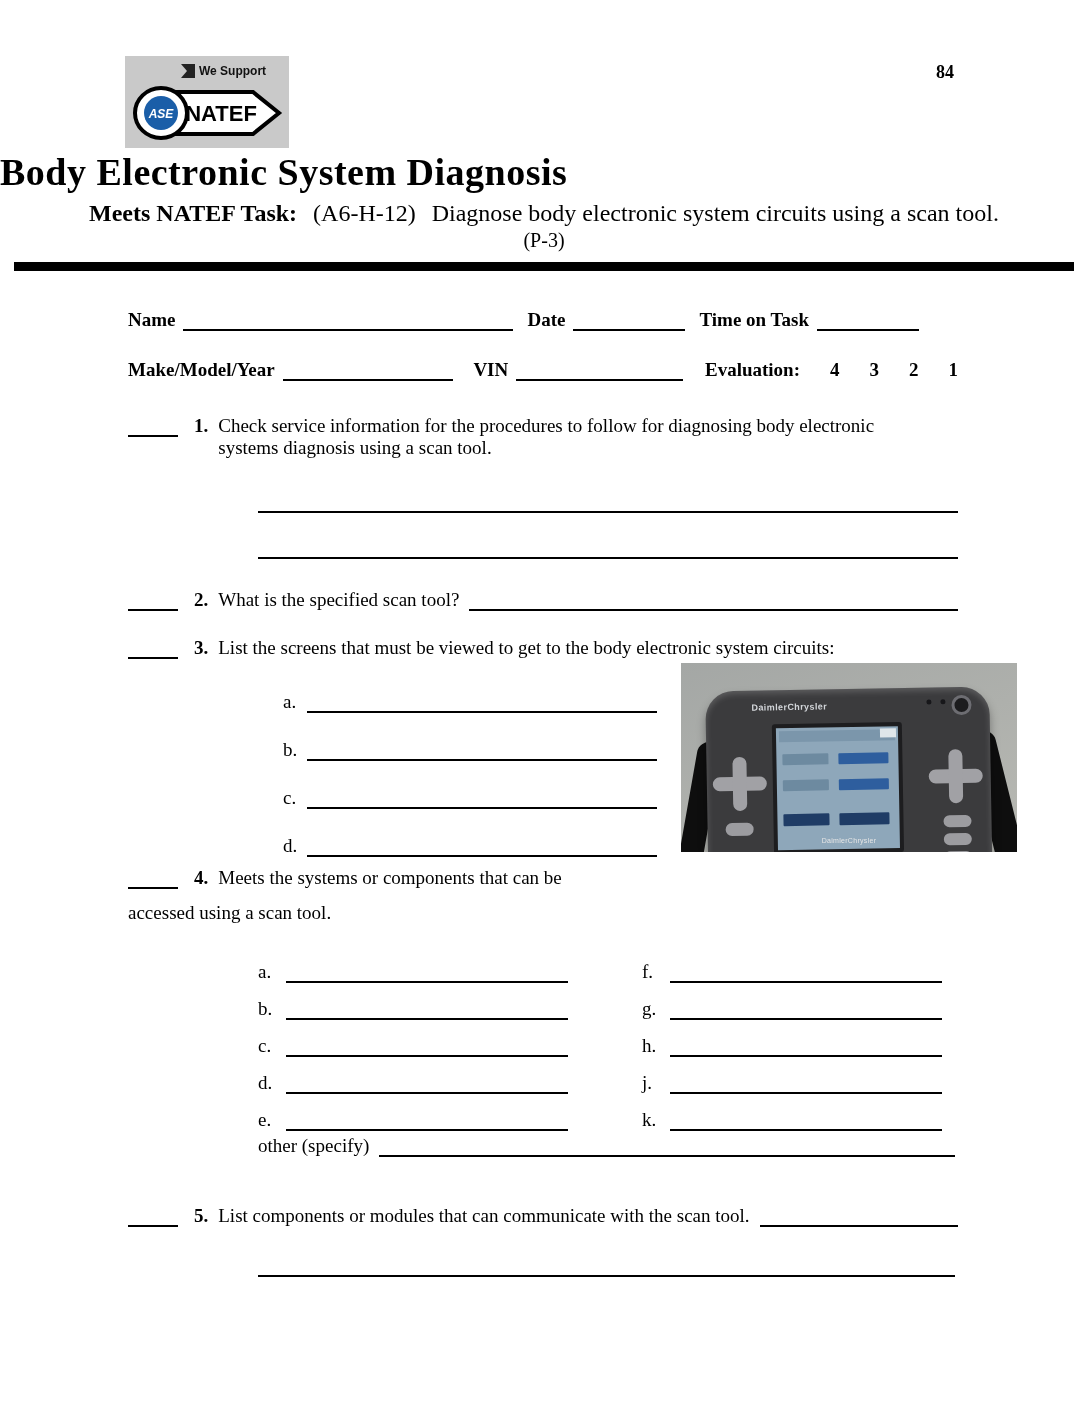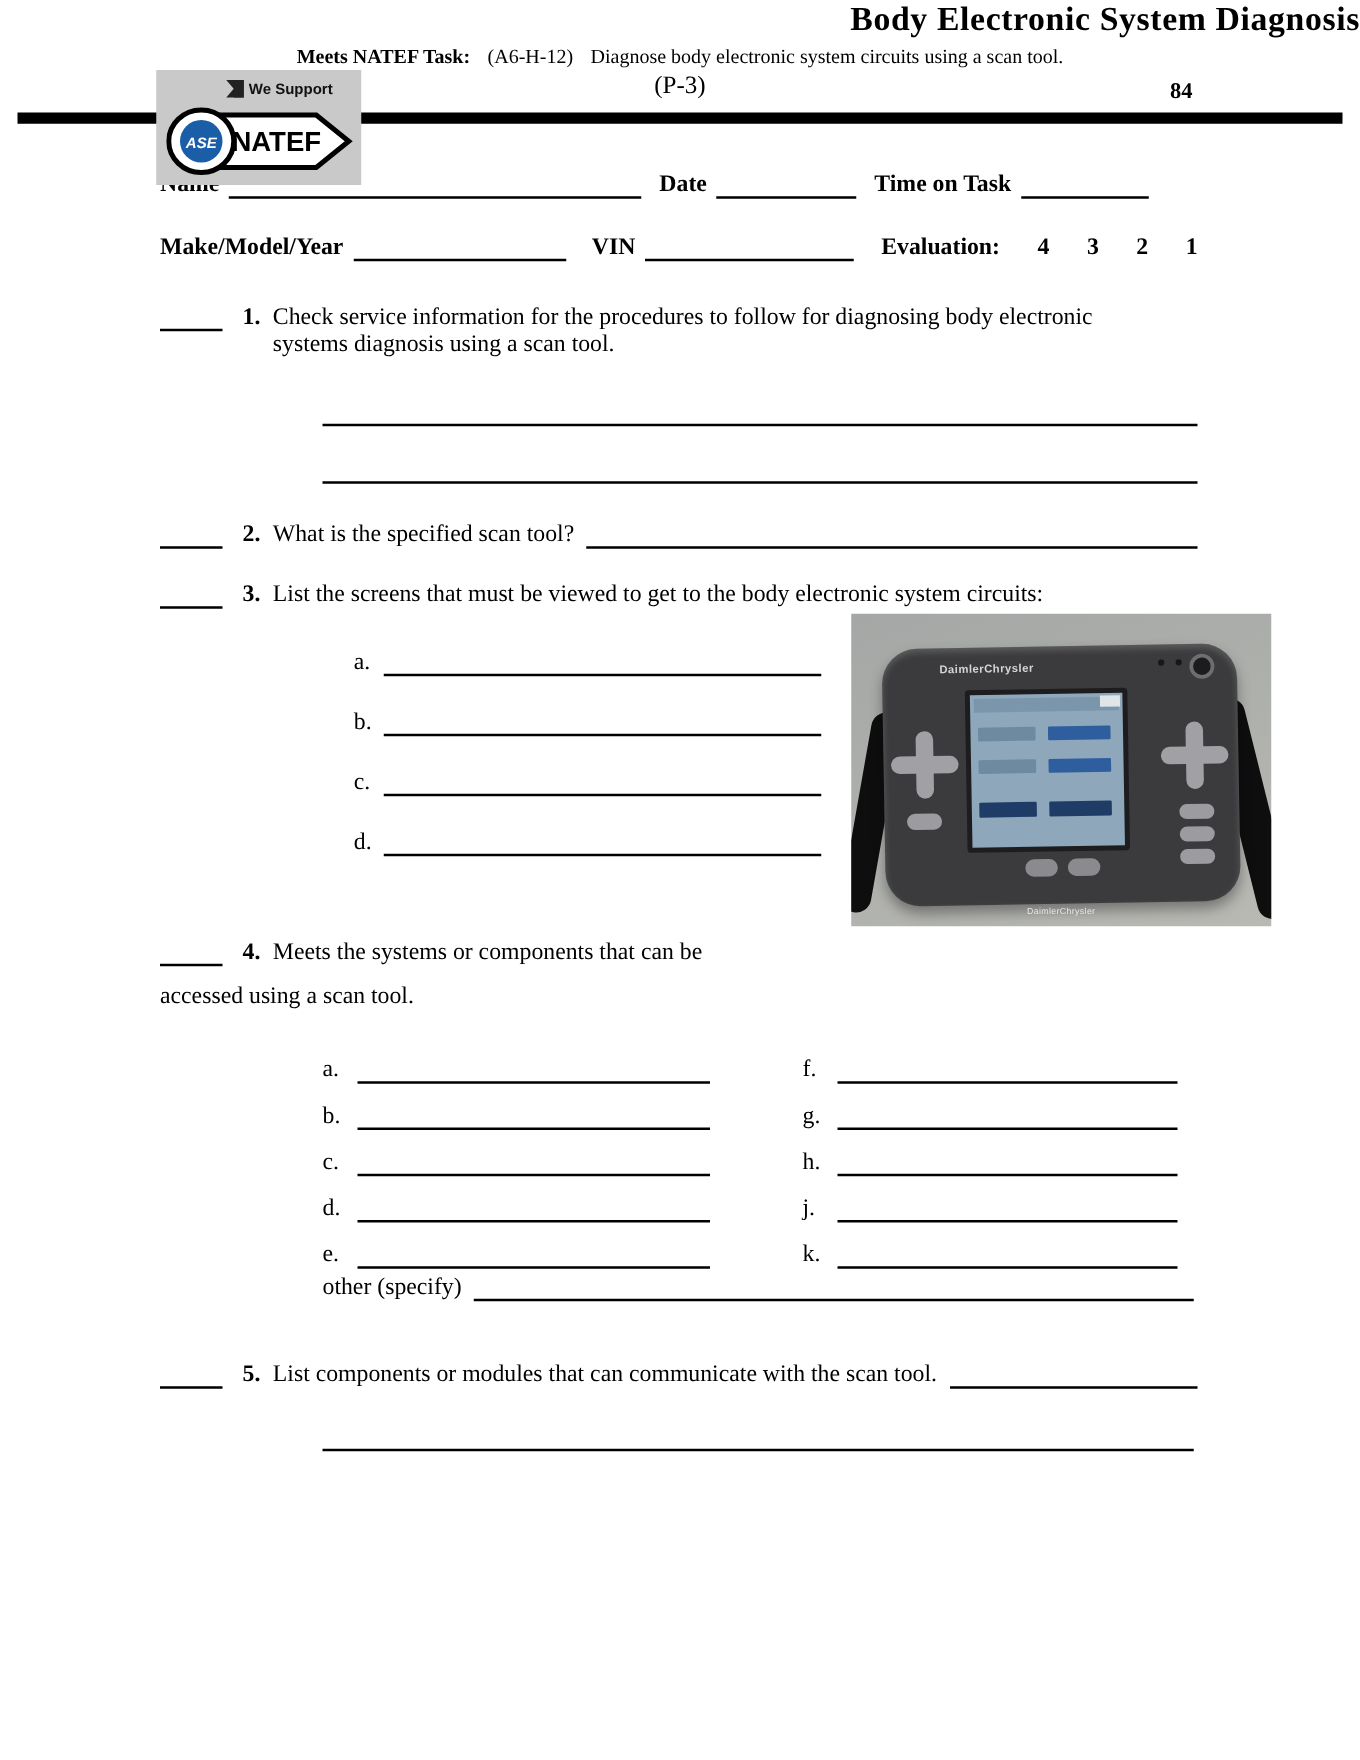--- a/index.html
+++ b/index.html
@@ -14,22 +14,22 @@
   
   .logo-box{position:absolute;left:125px;top:56px;width:164px;height:92px;background:#c9c9c9;}
   .logo-tagline{position:absolute;left:74px;top:8px;font-family:"Liberation Sans",sans-serif;
     font-size:12px;font-weight:bold;color:#111;}
   .logo-flag{position:absolute;left:56px;top:8px;width:0;height:0;
     border-top:7px solid #222;border-bottom:7px solid #222;border-left:6px solid transparent;
     border-right:8px solid #222;}
   .logo-key{position:absolute;left:8px;top:26px;}
 
   
-  .title{margin:0;text-align:right;font-size:27px;font-weight:bold;letter-spacing:.5px;}
-  .subtitle{text-align:center;margin-top:6px;font-size:16px;}
+  .title{margin:0;padding-top:150px;text-align:left;font-size:38px;font-weight:bold;letter-spacing:.5px;}
+  .subtitle{text-align:center;margin-top:6px;font-size:24px;}
   .subtitle .gap{margin-left:10px;}
   .priority{text-align:center;font-size:20px;margin-top:2px;}
   .rule{height:9px;background:#000;margin:10px 14px 0 14px;}
 
   
   .content{padding:0 130px 0 128px;}
   .frow{display:flex;align-items:flex-end;}
   .row1{margin-top:36px;}
   .row2{margin-top:26px;}
   .uline{border-bottom:2px solid #000;display:inline-block;height:22px;}
@@ -47,21 +47,21 @@
   .ans1{height:52px;}
   .ans2{height:44px;}
 
   .q3-area{display:flex;align-items:flex-start;}
   .q3-letters{margin-left:155px;margin-top:6px;}
   .letter-row{display:flex;align-items:flex-end;height:48px;}
   .letter{width:24px;flex:none;}
   .l-line{border-bottom:2px solid #000;width:350px;height:20px;}
 
   
-  .photo{position:relative;width:336px;height:250px;margin-left:24px;margin-top:4px;
+  .photo{position:relative;width:336px;height:189px;margin-left:24px;margin-top:4px;
     background:linear-gradient(160deg,#a4a7a5,#b8b9b3);overflow:hidden;flex:none;
     font-family:"Liberation Sans",sans-serif;}
   .strap{position:absolute;background:#0e0e0e;border-radius:12px;}
   .strap-left{left:4px;top:78px;width:24px;height:162px;transform:rotate(10deg);}
   .strap-right{right:2px;top:66px;width:28px;height:180px;transform:rotate(-14deg);}
   .device{position:absolute;left:26px;top:26px;width:284px;height:206px;background:#3b3b3d;
     border-radius:28px;transform:rotate(-1deg);
     box-shadow:inset 0 3px 6px rgba(255,255,255,.18), 0 6px 10px rgba(0,0,0,.35);}
   .brand-top{position:absolute;left:46px;top:12px;color:#d2d5d9;font-size:9px;font-weight:bold;letter-spacing:.4px;}
   .power-btn{position:absolute;right:18px;top:8px;width:14px;height:14px;border-radius:50%;

